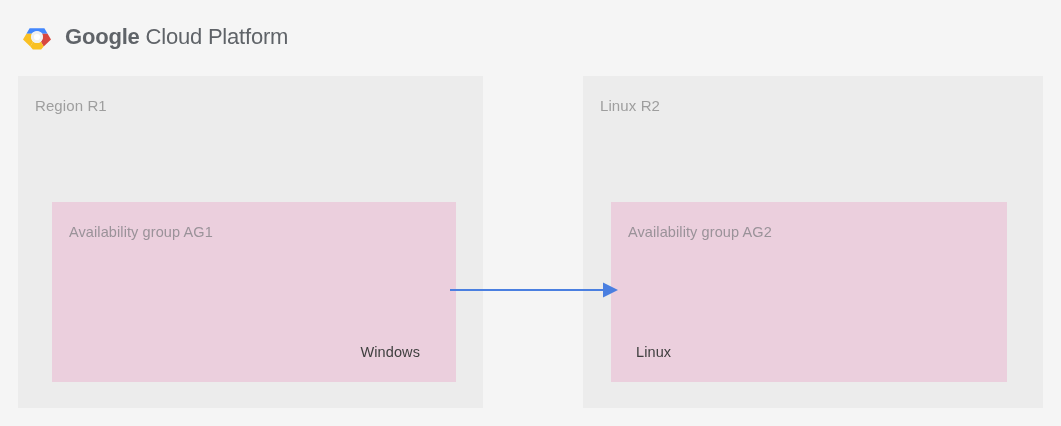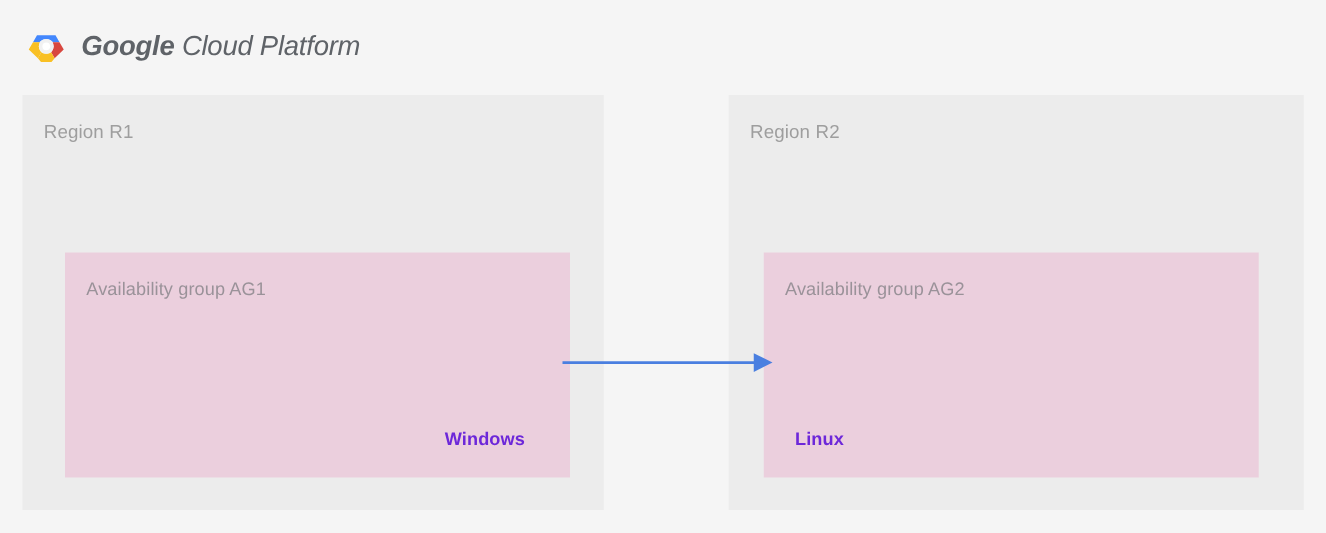--- a/index.html
+++ b/index.html
@@ -24,21 +24,20 @@
   }
 
   
   .brand {
     position: absolute;
     left: 21px;
     top: 20px;
     display: flex;
     align-items: center;
     height: 34px;
-    font-style: italic;
   }
 
   .brand-logo {
     width: 32px;
     height: 32px;
     display: block;
     flex: 0 0 auto;
   }
 
   .brand-text {
@@ -134,24 +133,23 @@
     font-size: 14.5px;
     color: #9a9299;
     letter-spacing: 0.1px;
     white-space: nowrap;
   }
 
   .os-label {
     position: absolute;
     bottom: 22px;
     font-size: 14.5px;
-    color: #6d28d9;
-    letter-spacing: 0.1px;
-    white-space: nowrap;
-    font-weight: bold;
+    color: #404040;
+    letter-spacing: 0.1px;
+    white-space: nowrap;
   }
 
   #os-label-1 { right: 36px; }
   #os-label-2 { left: 25px; }
 
   
   .arrow-svg {
     position: absolute;
     left: 450px;
     top: 278px;
@@ -185,21 +183,21 @@
     <span class="brand-text"><span class="bold">Google</span> <span>Cloud Platform</span></span>
   </div>
 
   
   <div class="region" id="region-r1">
     <span class="region-label">Region R1</span>
   </div>
 
   
   <div class="region" id="region-r2">
-    <span class="region-label">Region R2</span>
+    <span class="region-label">Linux R2</span>
   </div>
 
   
 
   
   <div class="ag-box" id="ag-box-1">
     <span class="ag-title">Availability group AG1</span>
     <span class="os-label" id="os-label-1">Windows</span>
   </div>
 

